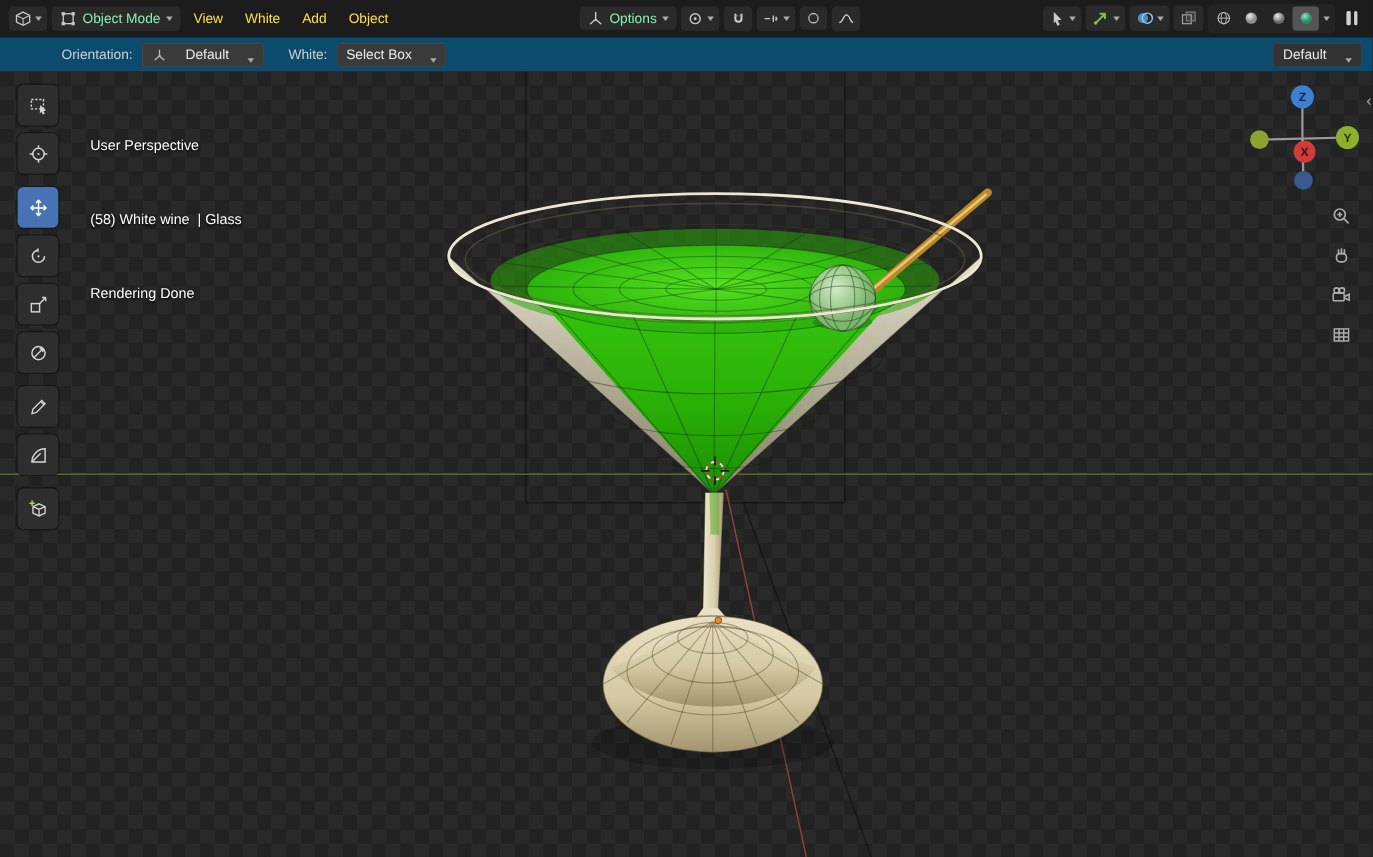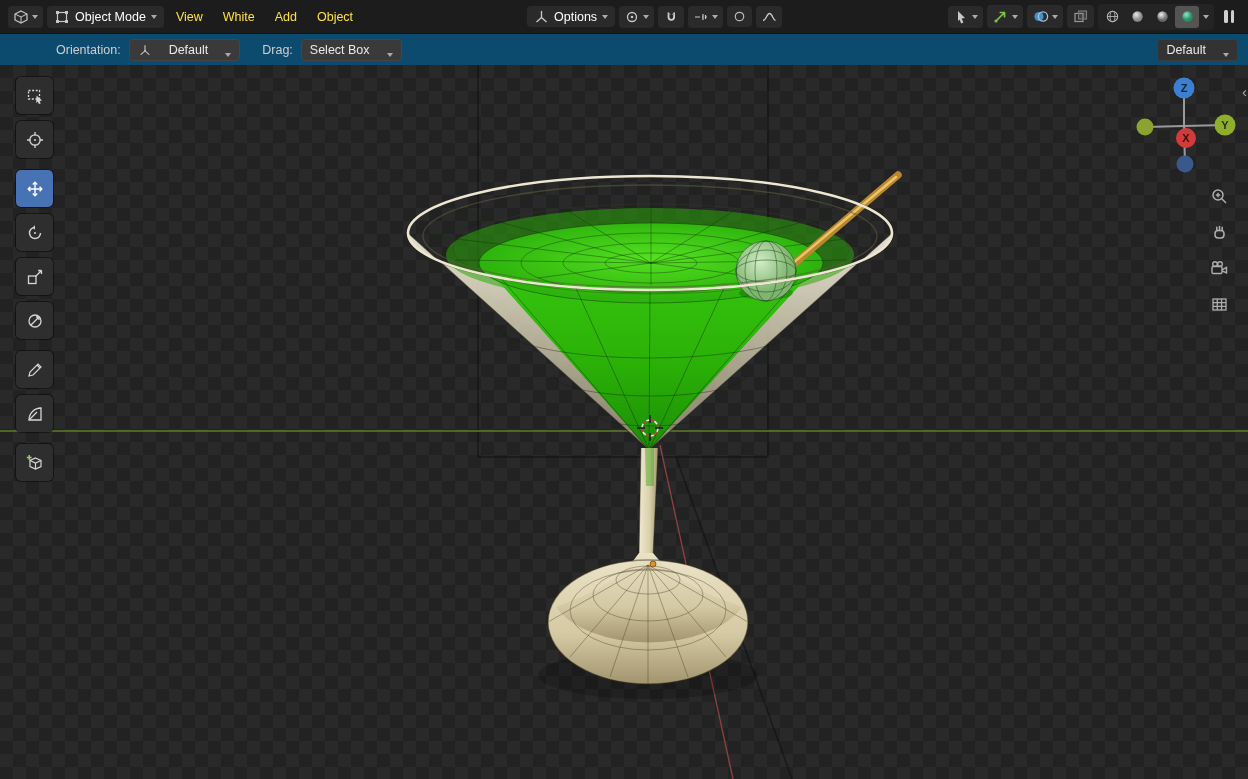--- a/index.html
+++ b/index.html
@@ -1,21 +1,21 @@
 <!DOCTYPE html>
 <html><head>
 <meta charset="utf-8">
 <style>
   *{box-sizing:border-box;margin:0;padding:0}
   body{width:1248px;height:779px;background:#1a1a1a;font-family:"Liberation Sans",sans-serif;color:#ddd;overflow:hidden}
   .app{width:1248px;height:779px;display:flex;flex-direction:column}
 
   
   .topbar{height:33px;background:#1c1c1c;display:flex;align-items:center;padding:0 8px;gap:4px;font-size:12.5px;flex:0 0 auto}
-  .btn{display:flex;align-items:center;gap:5px;background:#2a2a2a;border-radius:4px;padding:3px 7px;color:#ffffff;cursor:pointer;white-space:nowrap}
+  .btn{display:flex;align-items:center;gap:5px;background:#2a2a2a;border-radius:4px;padding:3px 7px;color:#86efac;cursor:pointer;white-space:nowrap}
   .iconbtn{display:flex;align-items:center;gap:3px;background:#2a2a2a;border-radius:4px;padding:3px 5px;cursor:pointer}
   .menu-item{padding:4px 8px;color:#fde047;cursor:pointer;border-radius:3px}
   .caret{width:0;height:0;border-left:3.5px solid transparent;border-right:3.5px solid transparent;border-top:4.5px solid #ababab}
   .spacer{flex:1}
   .seg{display:flex;background:#242424;border-radius:4px;padding:2px;gap:1px;align-items:center}
   .segbtn{width:24px;height:22px;display:flex;align-items:center;justify-content:center;border-radius:3px;cursor:pointer}
   .segbtn.active{background:#545454}
   .pausebars{display:flex;gap:3px;padding:4px 6px;cursor:pointer}
   .pausebars i{display:block;width:3.5px;height:13px;background:#cfcfcf;border-radius:1.5px}
 
@@ -203,21 +203,21 @@
   <div class="toolheader">
     <span class="lbl">Orientation:</span>
     <div class="dd">
       <svg width="14" height="14" viewBox="0 0 16 16">
         <path d="M8,9 8,3 M8,9 3.5,13 M8,9 12.5,13" fill="none" stroke="#b9b9b9" stroke-width="1.4" stroke-linecap="round"></path>
         <circle cx="8" cy="9" r="1.2" fill="#b9b9b9"></circle>
       </svg>
       <span>Default</span>
       <span class="caret"></span>
     </div>
-    <span class="lbl" style="margin-left:14px">Drag:</span>
+    <span class="lbl" style="margin-left:14px">White:</span>
     <div class="dd">
       <span>Select Box</span>
       <span class="caret"></span>
     </div>
     <div class="spacer"></div>
     <div class="dd" style="background:#333;border-color:#3e3e3e">
       <span>Default</span>
       <span class="caret"></span>
     </div>
   </div>
@@ -410,20 +410,25 @@
       </div>
       <div class="tool grp">
         <svg width="18" height="18" viewBox="0 0 18 18" fill="none" stroke="#d6d6d6" stroke-width="1.2">
           <polygon points="9.5,4 15,6.5 15,12.5 9.5,15 4,12.5 4,6.5"></polygon>
           <path d="M4,6.5 9.5,9 15,6.5 M9.5,9 9.5,15"></path>
           <path d="M3.2,1 V6 M0.8,3.5 H5.6" stroke="#9fd46a" stroke-width="1.4"></path>
         </svg>
       </div>
     </div>
 
+    <div class="overlay-text">
+      <div>User Perspective</div>
+      <div>(58) White wine  | Glass</div>
+      <div>Rendering Done</div>
+    </div>
 
     <svg class="gizmo" width="115" height="115" viewBox="0 0 115 115">
       <g stroke="#9a9a9a" stroke-width="2">
         <path d="M58,61 L58,23"></path>
           <path d="M58,61 L99,60"></path>
           <path d="M58,61 L19,62"></path>
         <path d="M58,61 L59,99"></path>
           <path d="M58,61 L60,73"></path>
       </g>
       <circle cx="58" cy="23" r="10.5" fill="#3d7fd0"></circle>

